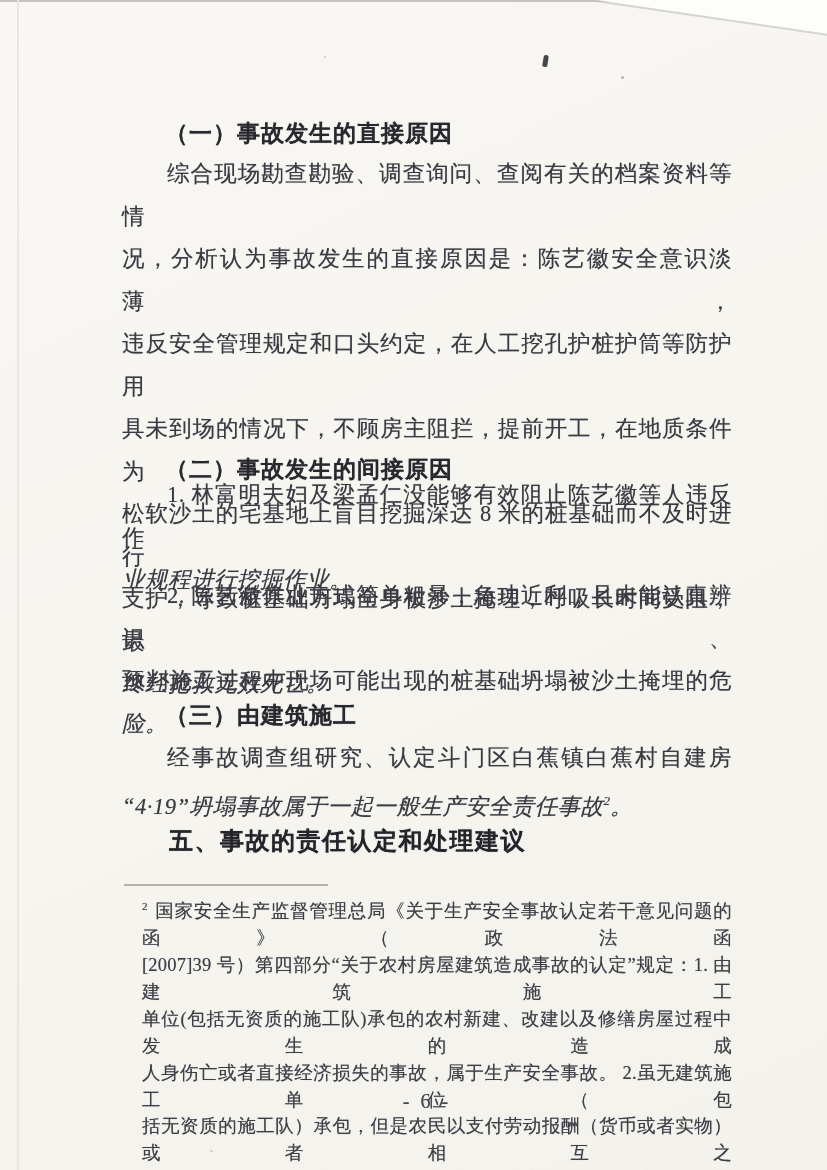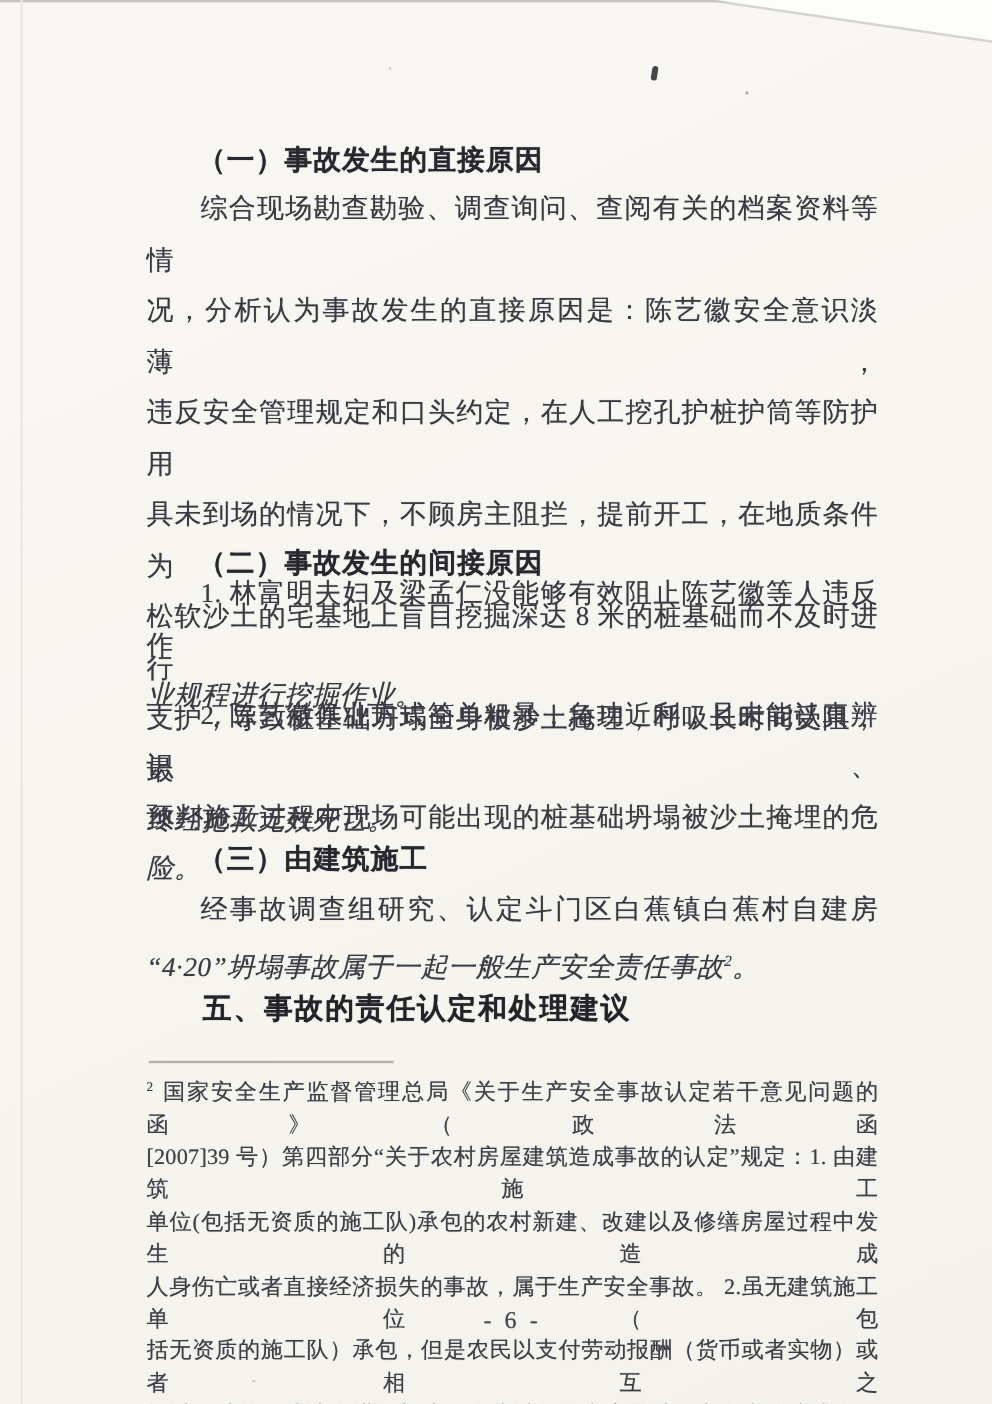--- a/index.html
+++ b/index.html
@@ -23,21 +23,21 @@
   }
   .h-five {
     font-family:Liberation Serif, serif;
     font-weight:700; color:#23232a; font-size:24px; line-height:43px;
     text-indent:47px; letter-spacing:1.5px; text-shadow:0 0 .8px rgba(30,30,38,.65);
   }
   .sup-b { font-size:13px; vertical-align:super; letter-spacing:0; }
   .fn-rule { position:absolute; left:2px; top:884px; width:204px; height:2px;
     background:#7d7b76; opacity:.55; }
   .footnote { position:absolute; top:893px; width:610px; color:#3e3e47; }
-  .fln { font-size:18.5px; line-height:26.9px; letter-spacing:.2px; }
+  .fln { font-size:18.5px; line-height:26.9px; letter-spacing:.2px;margin-left:20px; }
   .fn-sup { font-size:11px; vertical-align:super; margin-right:7px; }
   .pagenum {
     position:absolute; top:1090px; width:610px; text-align:center;
     font-size:20px; letter-spacing:3px; color:#45454e;
   }
   
   .edge-top { position:absolute; top:0; left:0; width:827px; height:2px;
     background:#bdbbb5; opacity:.85; }
   .corner-fold { position:absolute; top:0; left:596px; width:231px; height:34px;
     background:#fdfdfc; clip-path:polygon(0 0,100% 0,100% 100%); }
@@ -91,21 +91,21 @@
       <div class="ln j ind">2. 陈艺徽作业方式简单粗暴，急功近利，且未能认真辨识、</div>
       <div class="ln j">预判施工过程中现场可能出现的桩基础坍塌被沙土掩埋的危</div>
       <div class="ln last">险。</div>
     </div>
 
     <div class="blk sec-h" style="top:694px">（三）由建筑施工</div>
 
     <div class="blk" style="top:737px">
       <div class="ln j ind">经事故调查组研究、认定斗门区白蕉镇白蕉村自建房</div>
       <div class="ln last">
-        <span>“4·20”坍塌事故属于一起一般生产安全责任事故</span><sup class="sup-b">2</sup><span>。</span>
+        <span>“4·19”坍塌事故属于一起一般生产安全责任事故</span><sup class="sup-b">2</sup><span>。</span>
       </div>
     </div>
 
     <div class="blk h-five" style="top:820px">五、事故的责任认定和处理建议</div>
 
     <div class="fn-rule"></div>
 
     <div class="footnote">
       <div class="fln j">
         <sup class="fn-sup">2</sup><span>国家安全生产监督管理总局《关于生产安全事故认定若干意见问题的函》（政法函</span>

